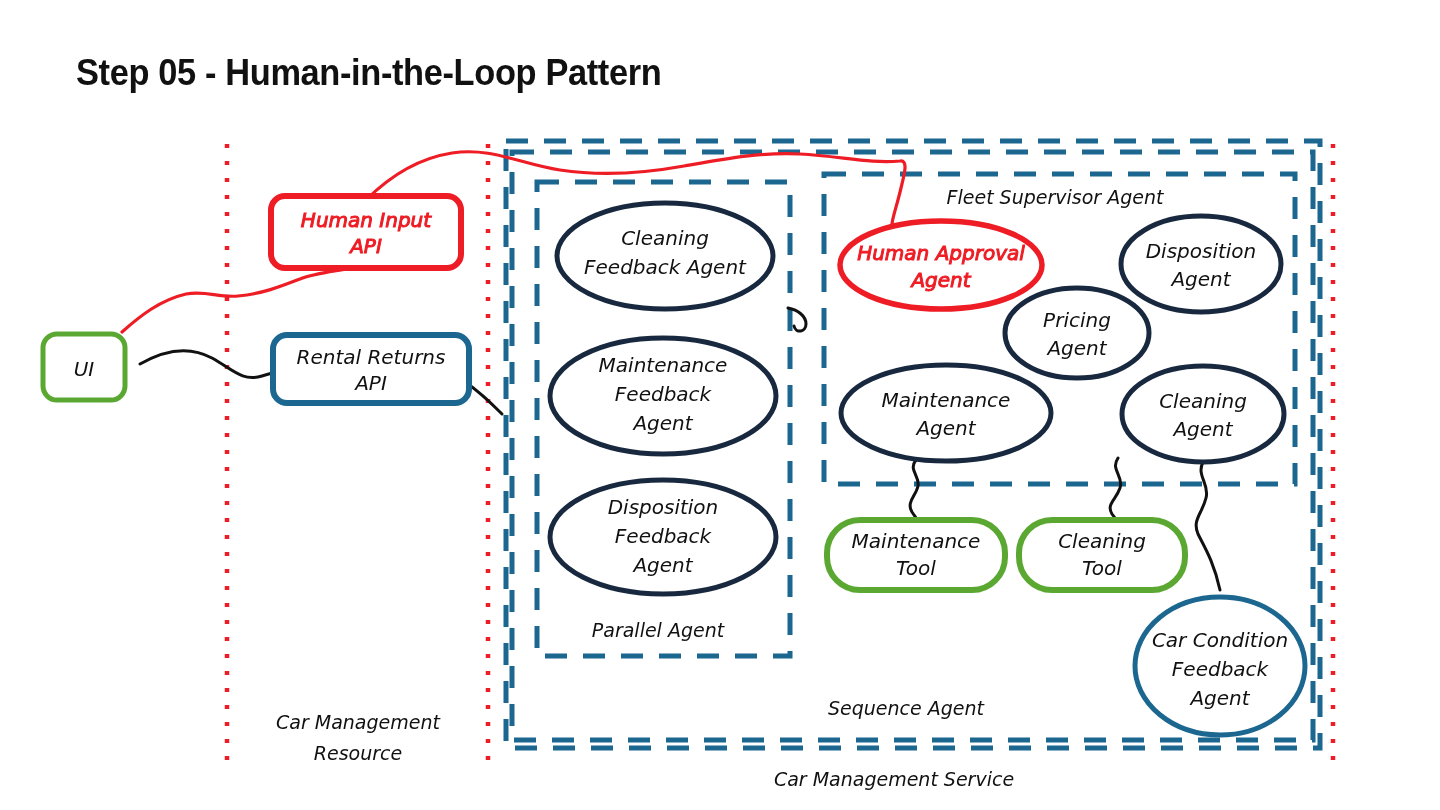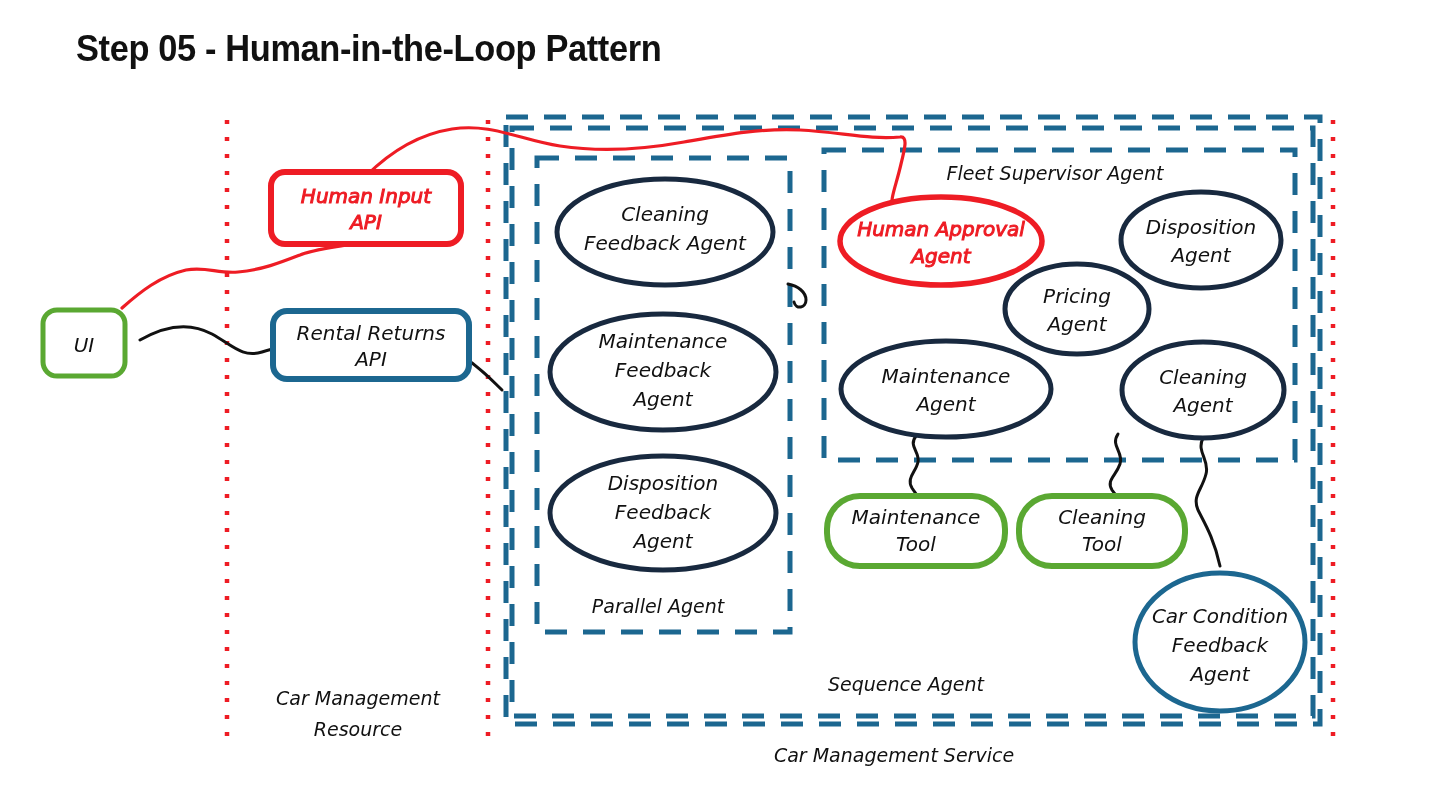--- a/index.html
+++ b/index.html
@@ -1,17 +1,17 @@
 <!DOCTYPE html>
 <html><head>
 <meta charset="utf-8">
 <style>
   html,body{margin:0;padding:0;background:#ffffff;}
   body{width:1440px;height:810px;overflow:hidden;font-family:"DejaVu Sans",sans-serif;}
-  #stage{position:relative;width:1440px;height:586px;background:#fff;}
+  #stage{position:relative;width:1440px;height:586px;background:#fff;margin-top:24px;}
   #title{
     position:absolute;left:76px;top:28px;
     font-family:"Liberation Sans","DejaVu Sans",sans-serif;
     font-size:37px;font-weight:700;color:#111111;
     letter-spacing:-0.4px;
     transform:scaleX(0.93);transform-origin:left top;
     white-space:nowrap;
   }
   svg#diagram{position:absolute;left:0;top:0;width:1440px;height:810px;}
   .hand{

